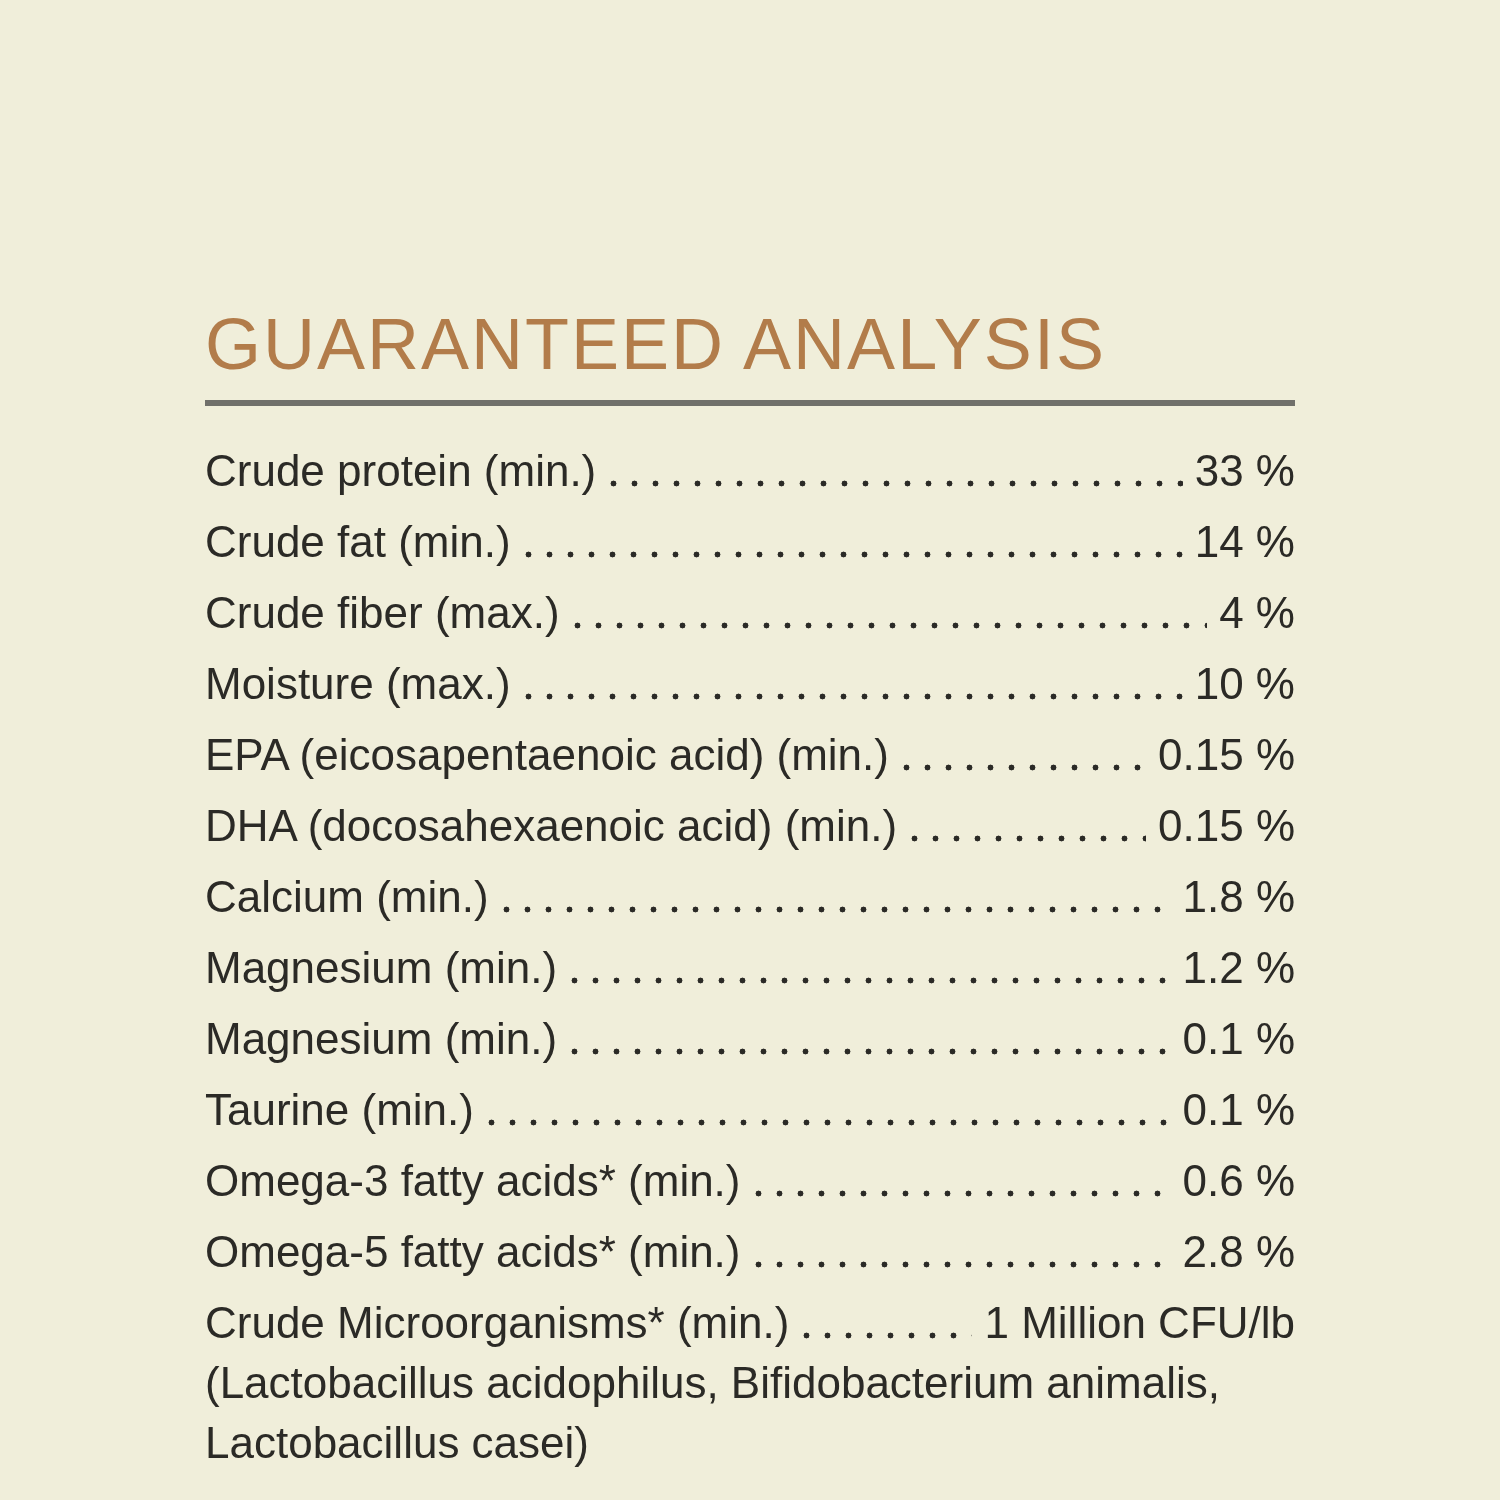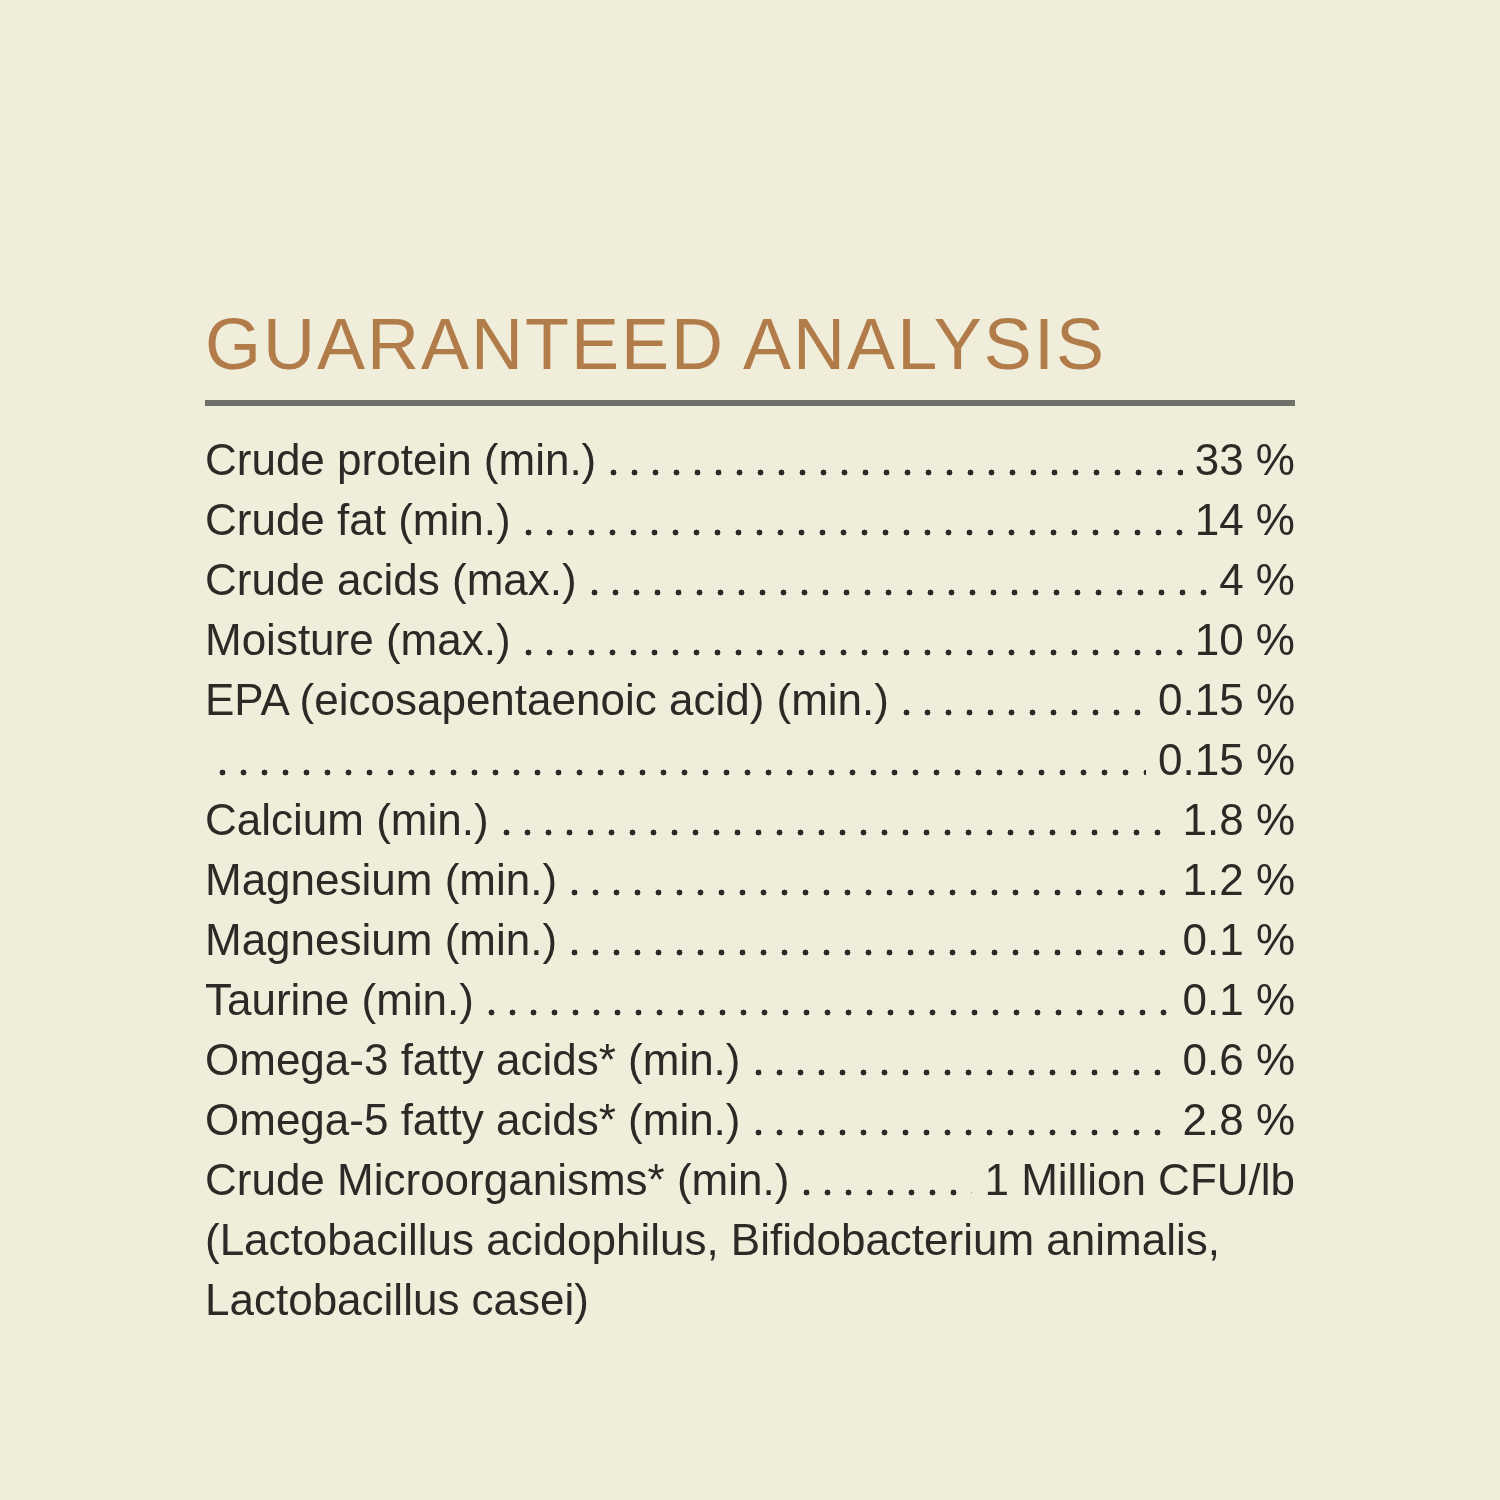--- a/index.html
+++ b/index.html
@@ -40,21 +40,21 @@
   .rows{
     margin-top:24px;
   }
   .row{
     display:flex;
     align-items:flex-end;
     font-size:44px;
     line-height:60px;
     white-space:nowrap;
   }
-  .row .label{flex:0 0 auto;}
+  .row .label{flex:0 0 auto;margin-top:11px;}
   .row .value{flex:0 0 auto;}
   .row .dots{
     flex:1 1 auto;
     height:7px;
     margin:0 12px 14px 14px;
     background-image:radial-gradient(circle at 3.5px 3.5px, var(--ink) 2.7px, rgba(0,0,0,0) 3.2px);
     background-size:21px 7px;
     background-repeat:repeat-x;
     background-position:left bottom;
     min-width:30px;
@@ -77,38 +77,39 @@
     <span class="value">33 %</span>
   </div>
 
   <div class="row">
     <span class="label">Crude fat (min.)</span>
     <span class="dots"></span>
     <span class="value">14 %</span>
   </div>
 
   <div class="row">
-    <span class="label">Crude acids (max.)</span>
+    <span class="label">Crude fiber (max.)</span>
     <span class="dots"></span>
     <span class="value">4 %</span>
   </div>
 
   <div class="row">
     <span class="label">Moisture (max.)</span>
     <span class="dots"></span>
     <span class="value">10 %</span>
   </div>
 
   <div class="row">
     <span class="label">EPA (eicosapentaenoic acid) (min.)</span>
     <span class="dots"></span>
     <span class="value">0.15 %</span>
   </div>
 
   <div class="row">
+    <span class="label">DHA (docosahexaenoic acid) (min.)</span>
     <span class="dots"></span>
     <span class="value">0.15 %</span>
   </div>
 
   <div class="row">
     <span class="label">Calcium (min.)</span>
     <span class="dots"></span>
     <span class="value">1.8 %</span>
   </div>
 

